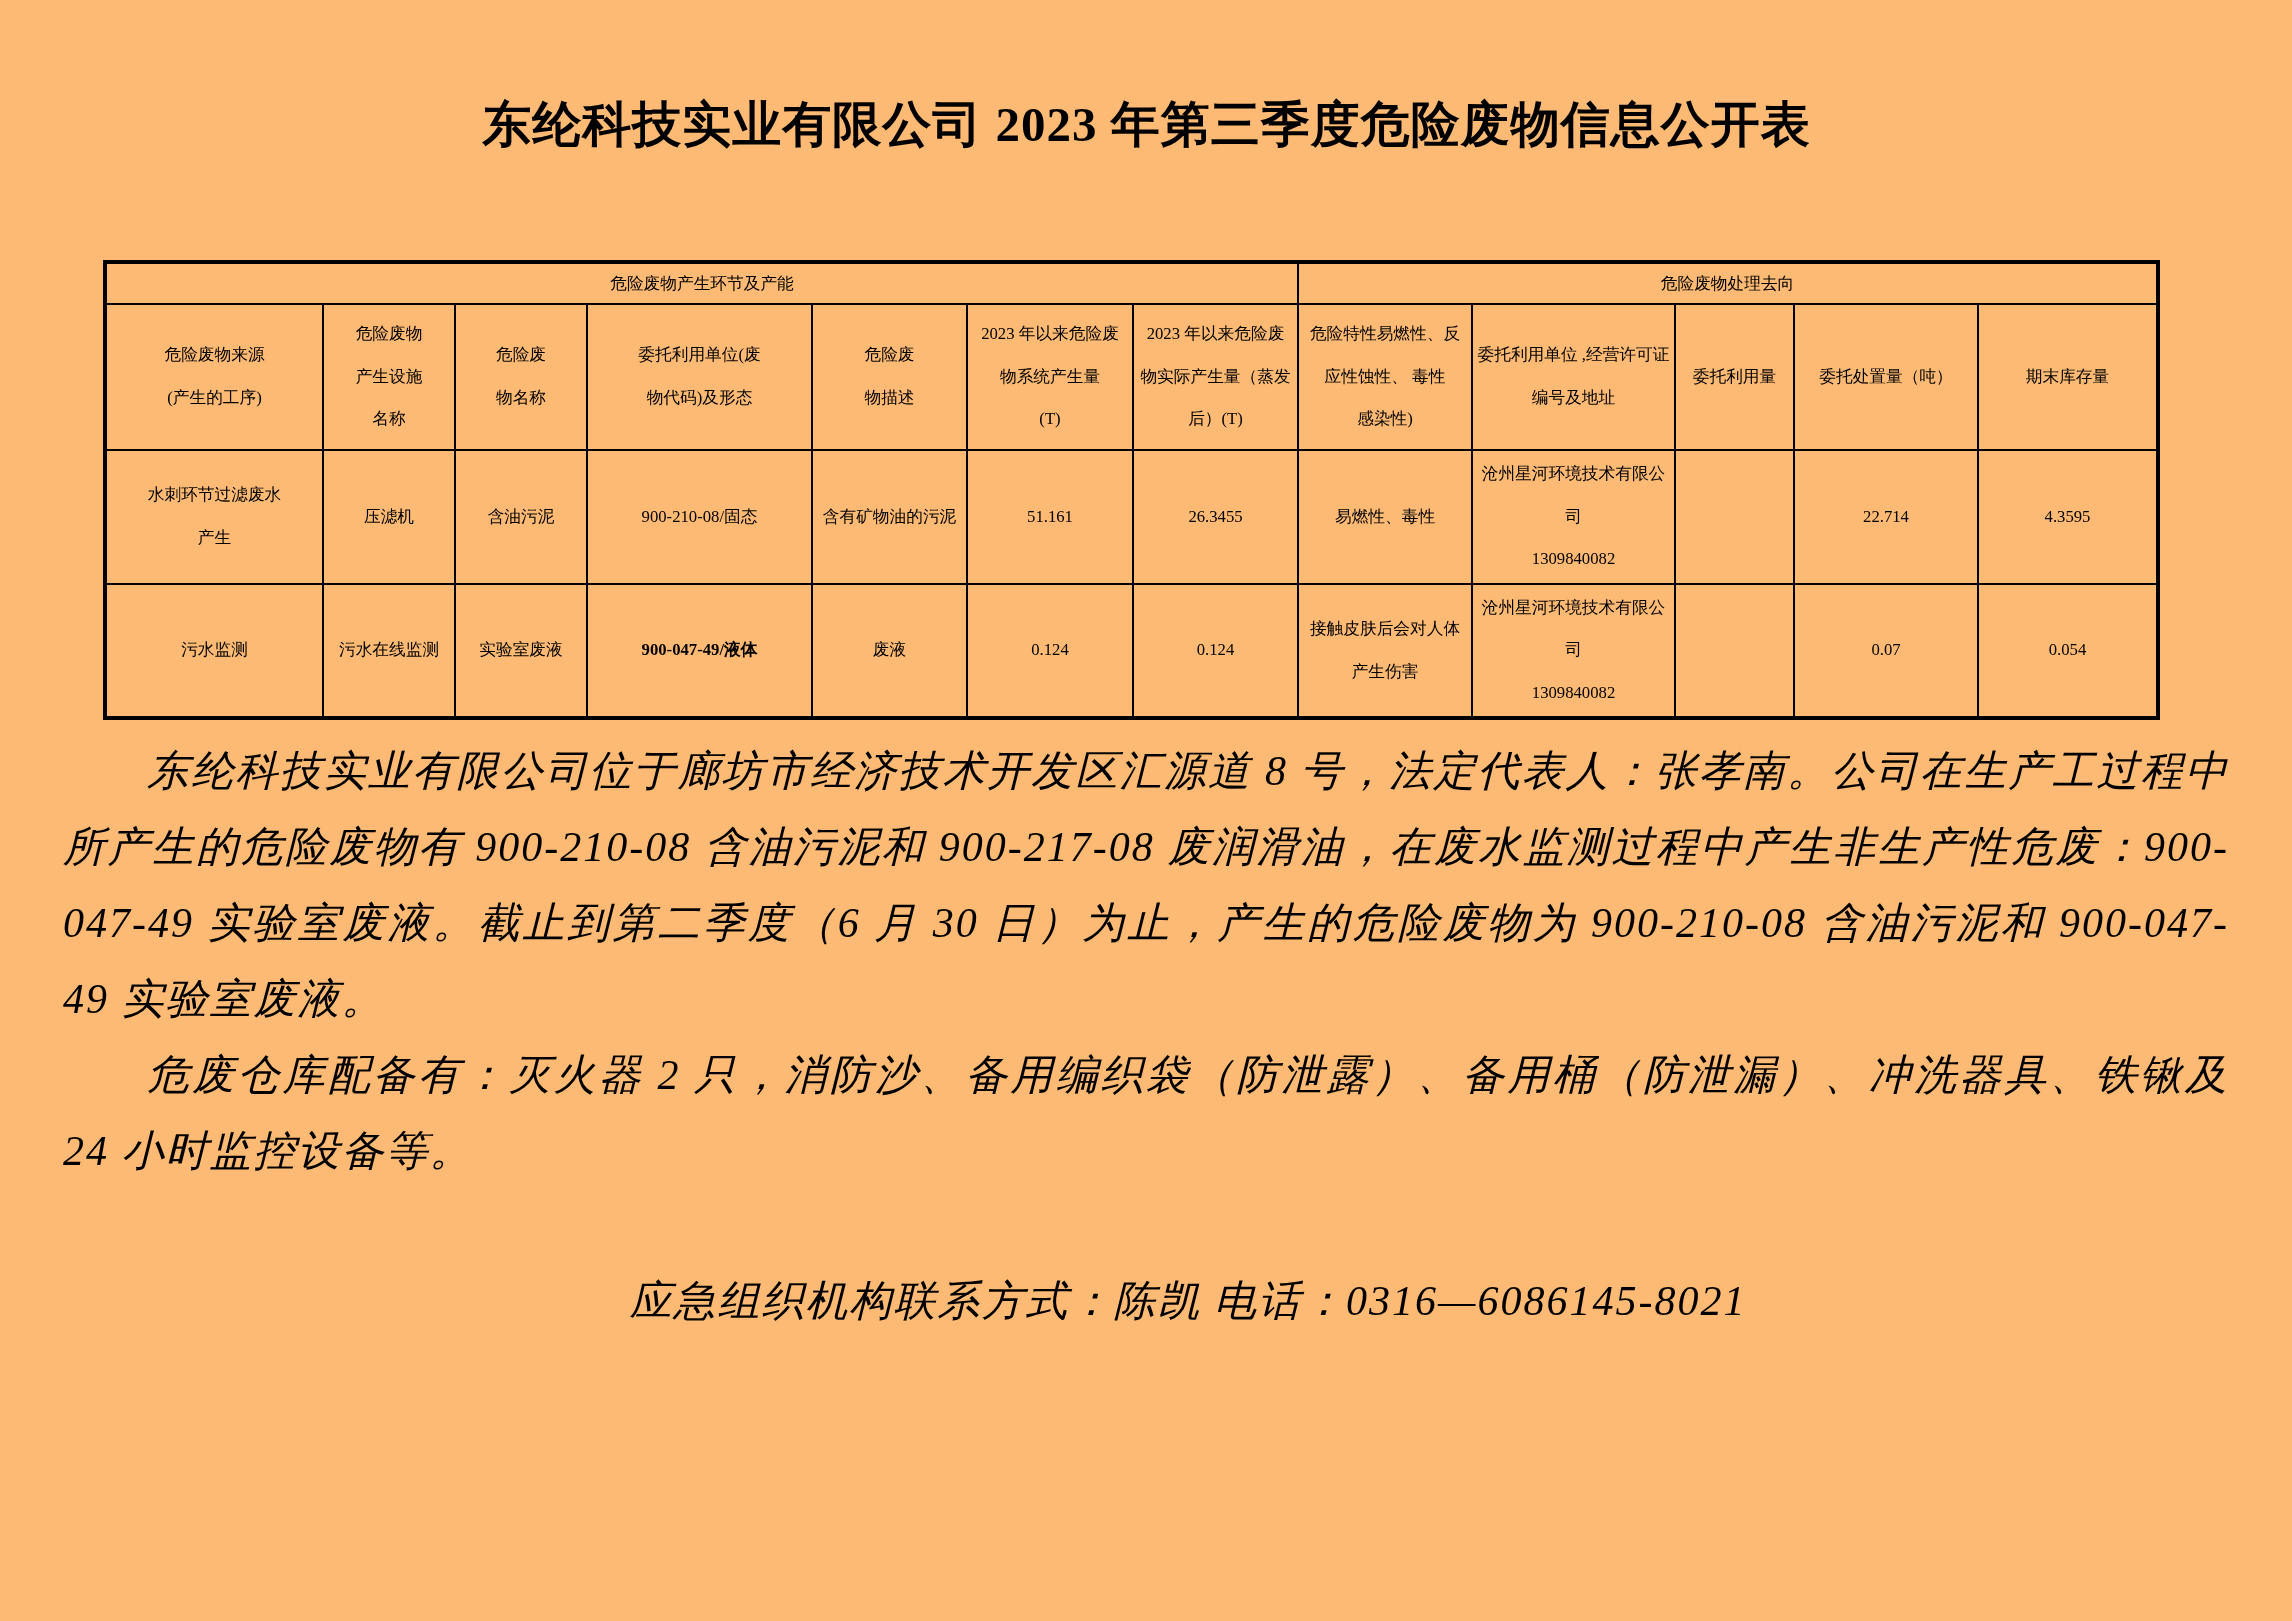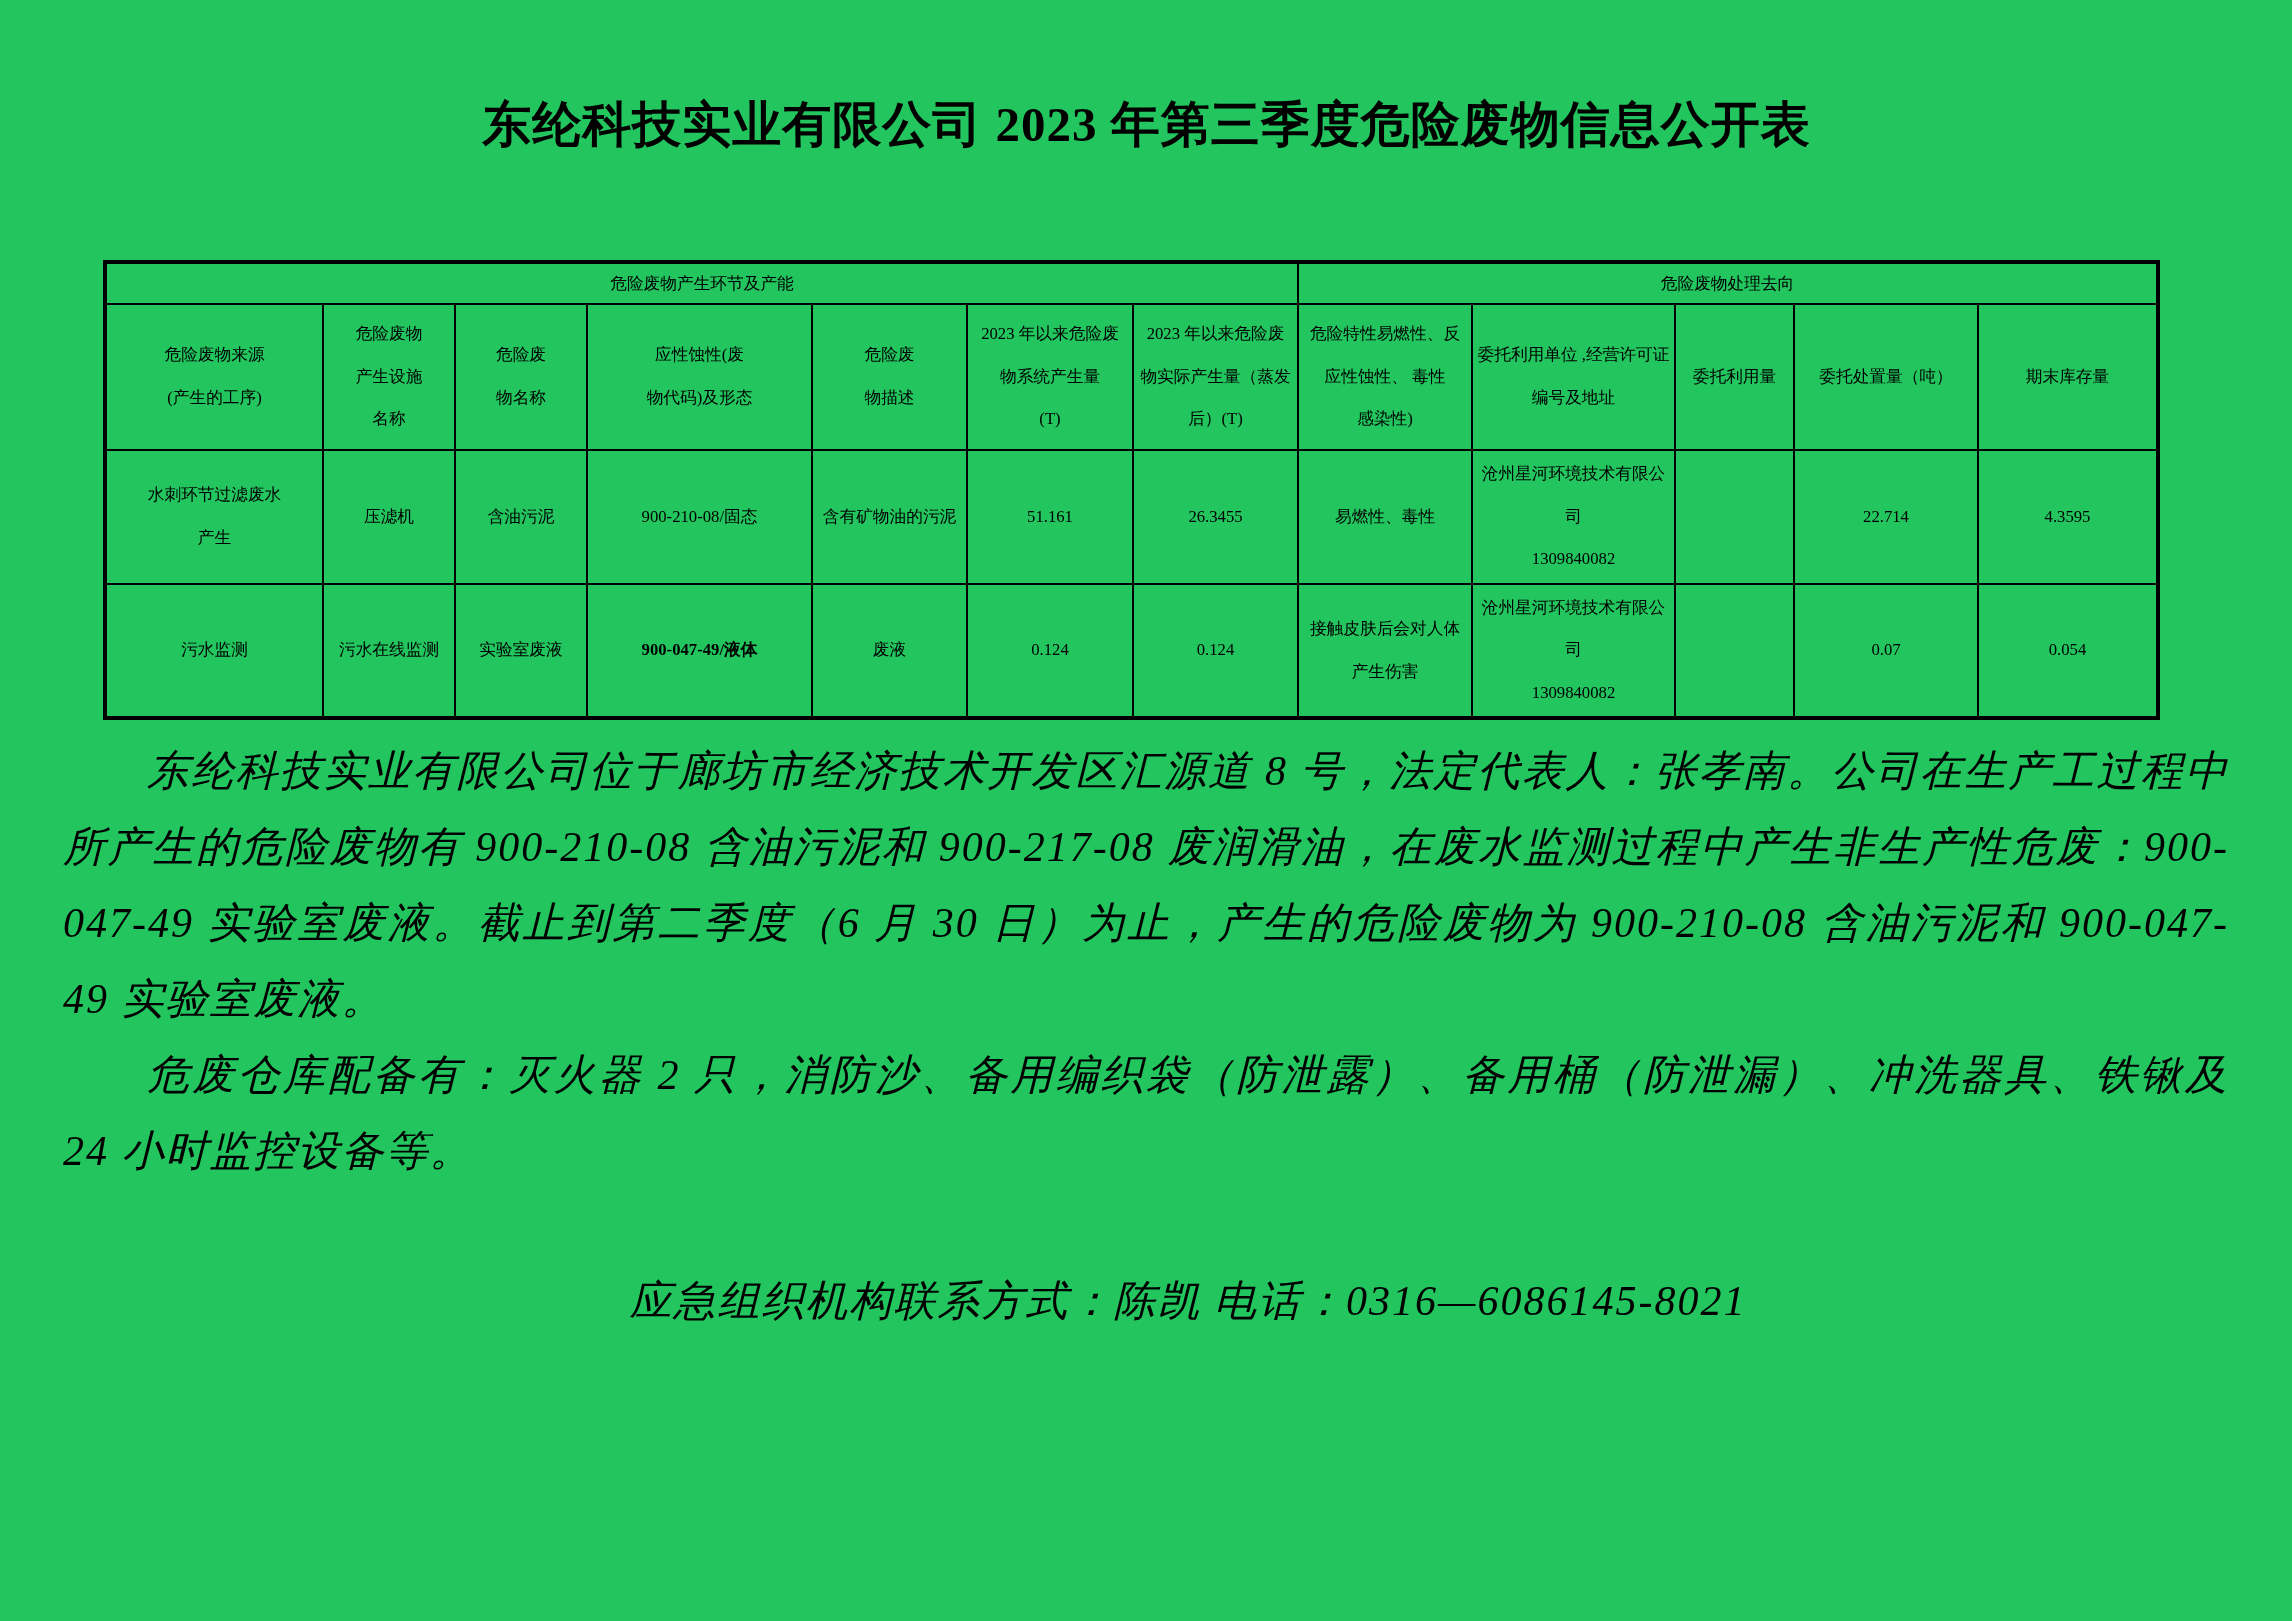--- a/index.html
+++ b/index.html
@@ -1,18 +1,18 @@
 <!DOCTYPE html>
 <html><head>
 <meta charset="utf-8">
 <style>
   * { margin:0; padding:0; box-sizing:border-box; }
   html, body { background:#ffffff; }
   .page {
-    position:relative; width:2293px; height:1621px; background:#22c55e;
+    position:relative; width:2293px; height:1621px; background:#fdba74;
     color:#000; font-family:"Liberation Serif","DejaVu Serif",serif;
     overflow:hidden;
   }
   .title {
     position:absolute; top:92px; left:0; width:100%;
     text-align:center; font-size:49px; font-weight:bold; letter-spacing:1px;
     white-space:nowrap;
   }
   table.tbl {
     position:absolute; left:103px; top:260px;
@@ -67,21 +67,21 @@
       <td colspan="5">危险废物处理去向</td>
     </tr>
     <tr class="header-row">
       <td>危险废物来源
 (产生的工序)</td>
       <td>危险废物
 产生设施
 名称</td>
       <td>危险废
 物名称</td>
-      <td>应性蚀性(废
+      <td>委托利用单位(废
 物代码)及形态</td>
       <td>危险废
 物描述</td>
       <td>2023 年以来危险废
 物系统产生量
 (T)</td>
       <td>2023 年以来危险废
 物实际产生量（蒸发
 后）(T)</td>
       <td>危险特性易燃性、反

